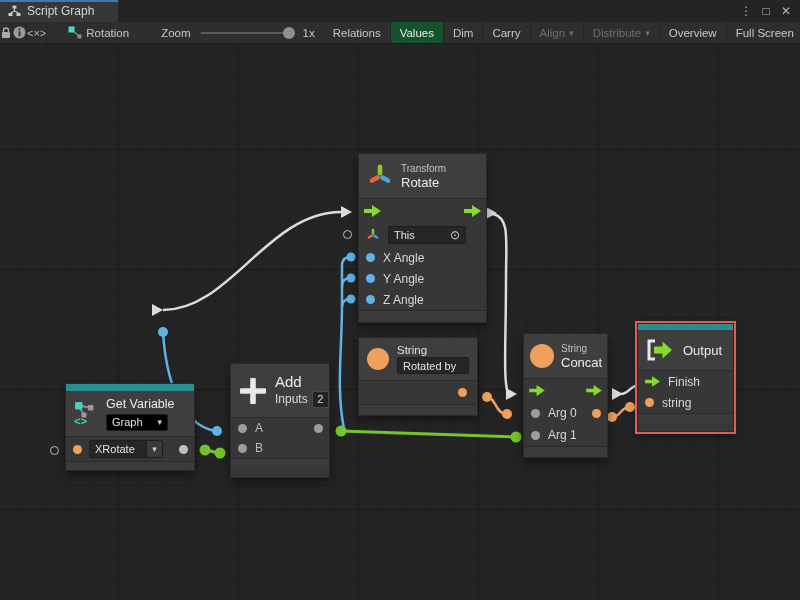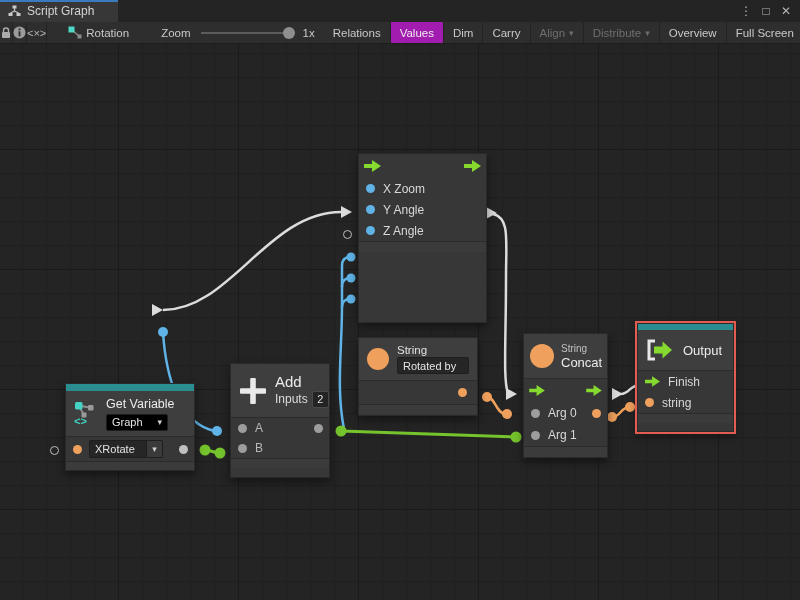--- a/index.html
+++ b/index.html
@@ -15,21 +15,21 @@
   .tab-highlight { position:absolute; top:0; left:0; width:100%; height:2px; background:#3a79bb; }
   .tab-label { color:#d4d4d4; font-size:12px; white-space:nowrap; }
   .winctrl { margin-left:auto; display:flex; align-items:center; gap:4px; padding-right:6px; }
   .winctrl span { color:#b5b5b5; font-size:12px; width:16px; text-align:center; cursor:default; }
 
   
   .toolbar { position:absolute; top:22px; left:0; width:800px; height:22px; background:#2e2e2e;
     border-bottom:1px solid #1c1c1c; display:flex; align-items:stretch; font-size:11.5px; color:#c9c9c9; }
   .tb-seg { display:flex; align-items:center; justify-content:center; border-right:1px solid #232323; }
   .tb-btn { padding:0 9px; display:flex; align-items:center; gap:4px; white-space:nowrap; }
-  .tb-btn.active { background:#a21caf; color:#ededed;text-align:center; }
+  .tb-btn.active { background:#14532d; color:#ededed;text-align:center; }
   .tb-btn.disabled { color:#6f6f6f; }
   .zoom-track { width:92px; height:2px; background:#5c5c5c; position:relative; margin:0 6px; }
   .zoom-knob { position:absolute; right:-2px; top:-5px; width:12px; height:12px; border-radius:50%; background:#8f8f8f; }
   .grow { flex:1; }
 
   
   .canvas { position:absolute; top:44px; left:0; width:800px; height:556px; background-color:#242424;
     background-image:
       linear-gradient(#1a1a1a 1px, transparent 1px),
       linear-gradient(90deg,#1a1a1a 1px, transparent 1px),
@@ -189,31 +189,65 @@
 
       <path d="M612 373 C 621 373, 620 363, 630 363 L 655 362" stroke="#efa05c" stroke-width="2.5" fill="none"></path>
       <circle cx="612" cy="373" r="5" fill="#efa05c"></circle>
       <circle cx="630" cy="363" r="5" fill="#efa05c"></circle>
     </svg>
 
     <div class="ring" style="left:343px; top:186px"></div>
     <div class="ring" style="left:50px; top:402px"></div>
 
     <div class="node" style="left:358px; top:109px; width:129px; height:170px">
+      <div class="nhead" style="height:45px">
+        <svg class="ic" width="26" height="26" viewBox="0 0 26 26">
+          <g>
+              <rect x="10.7" y="1.5" width="4.6" height="11" rx="2.3" fill="#8cc832"></rect>
+            </g>
+          <g transform="rotate(120 13 13)">
+              <rect x="10.7" y="1.5" width="4.6" height="11" rx="2.3" fill="#4aa3e0"></rect>
+            </g>
+          <g transform="rotate(-120 13 13)">
+              <rect x="10.7" y="1.5" width="4.6" height="11" rx="2.3" fill="#e8643c"></rect>
+            </g>
+        </svg>
+        <div>
+          <div class="ncat">Transform</div>
+          <div class="ntitle">Rotate</div>
+        </div>
+      </div>
       <div class="row" style="height:24px; justify-content:space-between; padding:0 5px">
         <svg class="ic" width="17" height="12" viewBox="0 0 17 12">
           <path d="M0 4 h8 V0 l9 6 -9 6 V8 H0 Z" fill="#86d92f"></path>
           </svg>
         <svg class="ic" width="17" height="12" viewBox="0 0 17 12">
           <path d="M0 4 h8 V0 l9 6 -9 6 V8 H0 Z" fill="#86d92f"></path>
           </svg>
       </div>
+      <div class="row" style="height:24px">
+        <svg class="ic" width="14" height="14" viewBox="0 0 26 26">
+          <g>
+              <rect x="10.7" y="1.5" width="4.6" height="11" rx="2.3" fill="#8cc832"></rect>
+            </g>
+          <g transform="rotate(120 13 13)">
+              <rect x="10.7" y="1.5" width="4.6" height="11" rx="2.3" fill="#4aa3e0"></rect>
+            </g>
+          <g transform="rotate(-120 13 13)">
+              <rect x="10.7" y="1.5" width="4.6" height="11" rx="2.3" fill="#e8643c"></rect>
+            </g>
+        </svg>
+        <div class="field" style="width:78px">
+          <span>This</span>
+          <span class="target-glyph">⊙</span>
+        </div>
+      </div>
       <div class="row" style="height:21px">
         <span class="dot blue"></span>
-        <span>X Zoom</span>
+        <span>X Angle</span>
       </div>
       <div class="row" style="height:21px">
         <span class="dot blue"></span>
         <span>Y Angle</span>
       </div>
       <div class="row" style="height:21px">
         <span class="dot blue"></span>
         <span>Z Angle</span>
       </div>
       <div class="nfoot" style="height:11px"></div>

